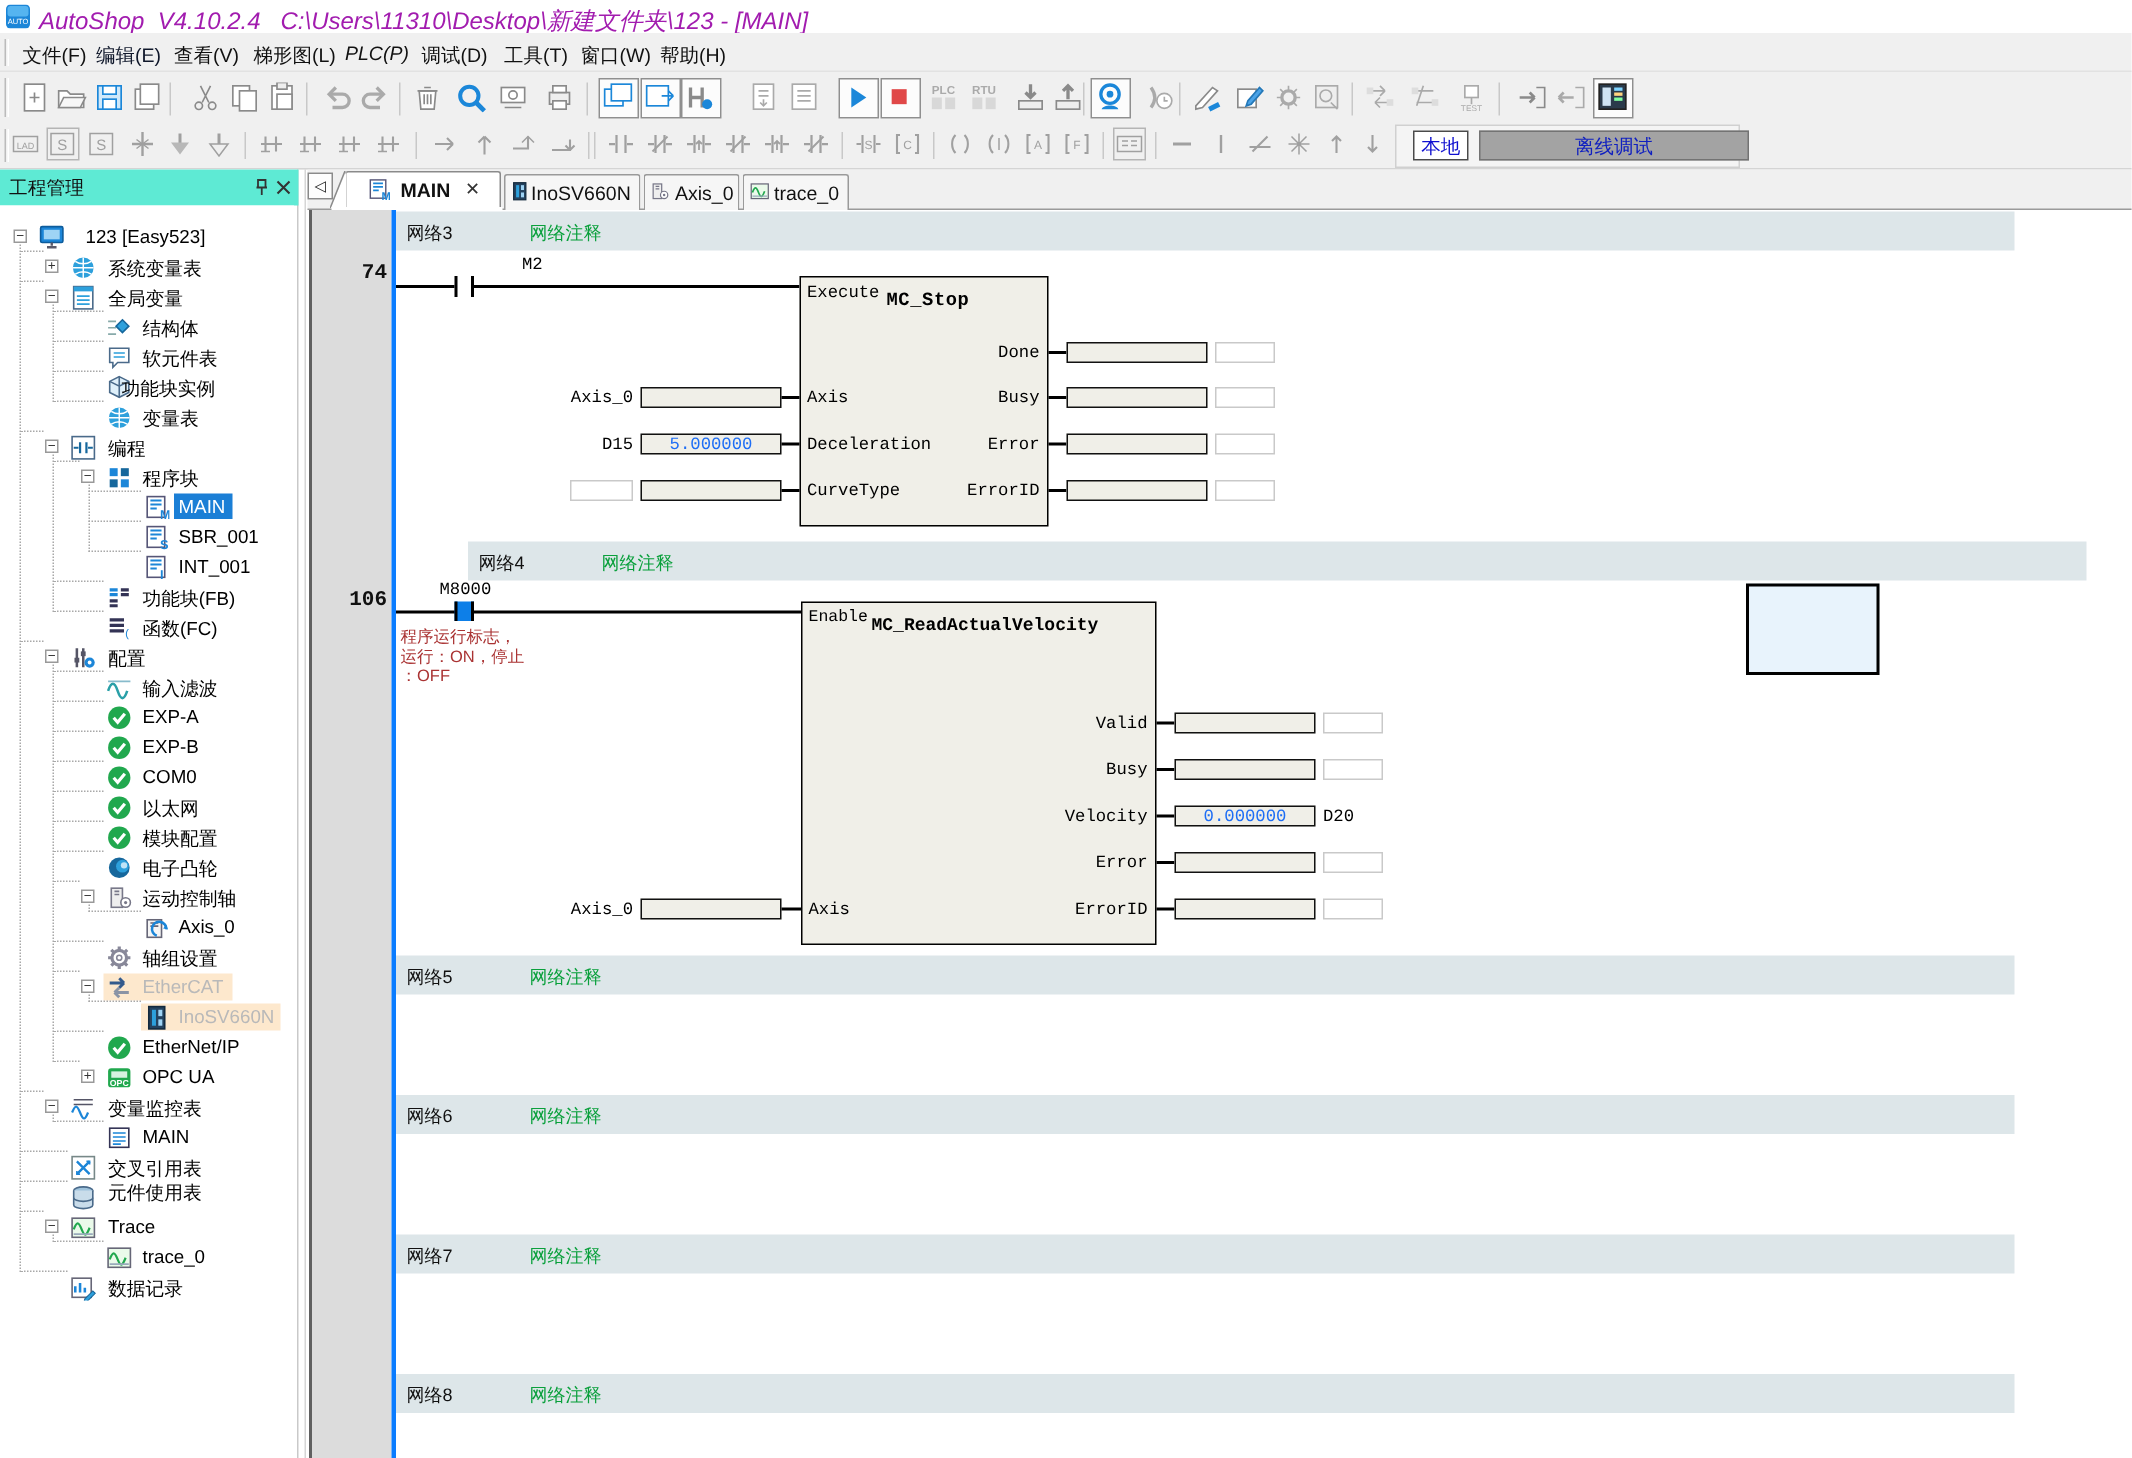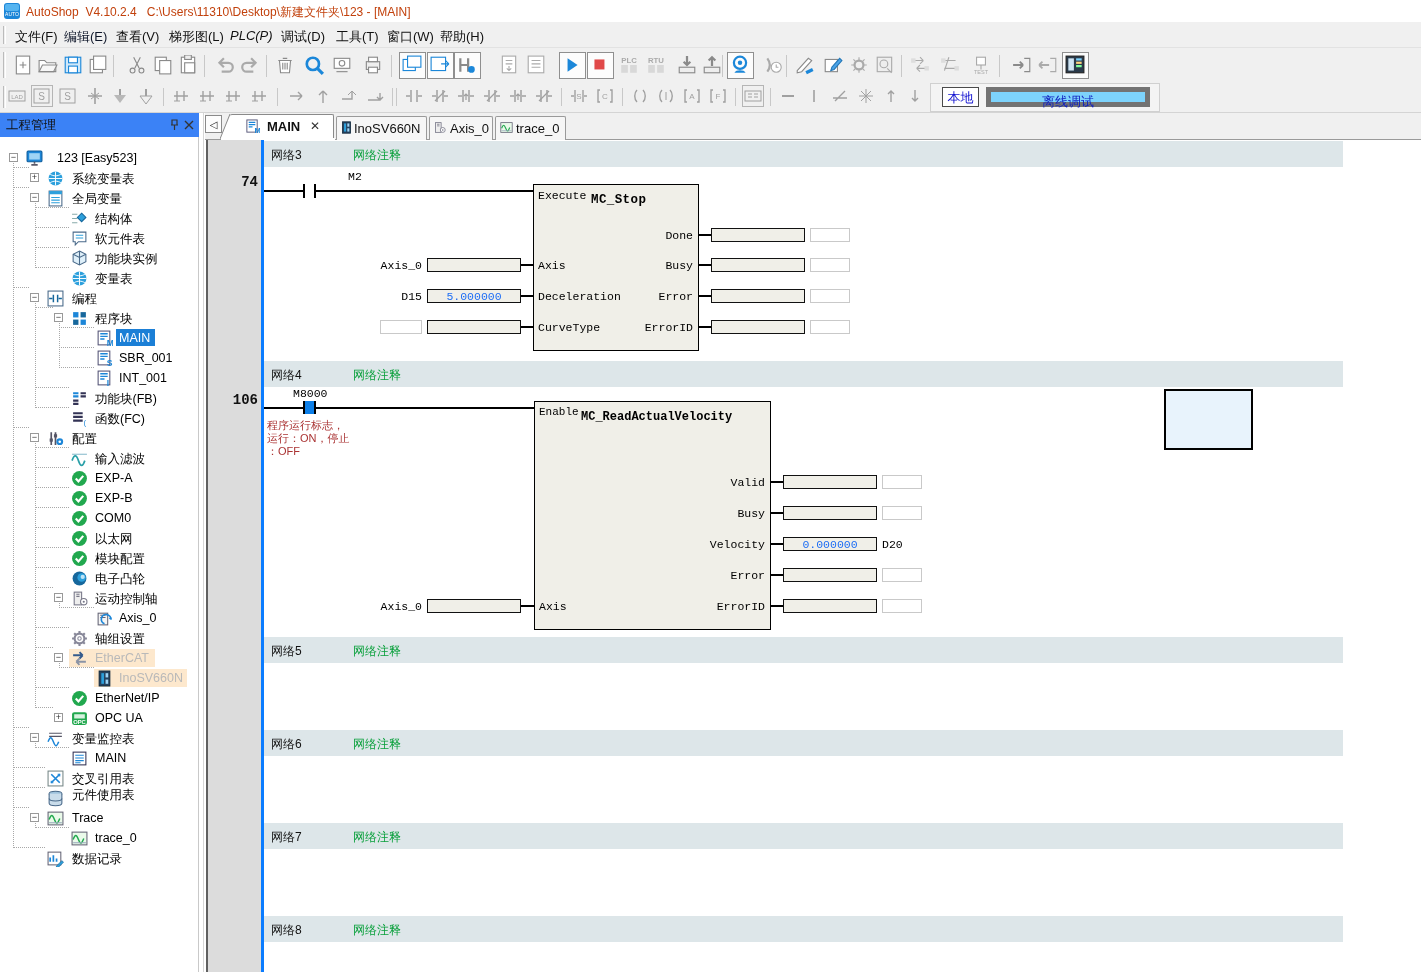--- a/index.html
+++ b/index.html
@@ -19,21 +19,21 @@
  font-size:9px;line-height:7px;text-align:center;color:#333;}
 .ticon{position:absolute;width:17px;height:17px;}
 </style></head><body>
 
 <div class="abs" style="left:0;top:0;width:1421px;height:22px;background:#fff;">
  <svg class="abs" style="left:4px;top:3px" width="16" height="16">
   <rect x="0" y="0" width="16" height="16" rx="3" fill="#1c86d8"></rect>
   <rect x="1" y="1" width="14" height="7" rx="2" fill="#55b4f0"></rect>
   <text x="8" y="13" font-size="5" fill="#fff" text-anchor="middle" font-family="Liberation Sans">AUTO</text>
  </svg>
- <span class="abs" style="left:26px;top:4px;font-size:12px;color:#c2410c;">AutoShop&nbsp; V4.10.2.4&nbsp;&nbsp; C:\Users\11310\Desktop\新建文件夹\123 - [MAIN]</span>
+ <span class="abs" style="left:26px;top:4px;font-size:16px;color:#a21caf;font-style:italic;">AutoShop&nbsp; V4.10.2.4&nbsp;&nbsp; C:\Users\11310\Desktop\新建文件夹\123 - [MAIN]</span>
 </div>
 
 <div class="abs" style="left:0;top:22px;width:1421px;height:26px;background:#f0f0f0;border-bottom:1px solid #e2e2e2;">
 <div class="abs" style="left:3px;top:4px;width:3px;height:18px;border-left:1px solid #bbb;border-right:1px solid #fff;"></div>
 <span class="abs" style="left:15px;top:6px;font-size:13px;color:#111;">文件(F)</span>
 <span class="abs" style="left:64px;top:6px;font-size:13px;color:#0f172a;">编辑(E)</span>
 <span class="abs" style="left:116px;top:6px;font-size:13px;color:#111;">查看(V)</span>
 <span class="abs" style="left:169px;top:6px;font-size:13px;color:#111;">梯形图(L)</span>
 <span class="abs" style="left:230px;top:6px;font-size:13px;color:#111;font-style:italic;">PLC(P)</span>
 <span class="abs" style="left:281px;top:6px;font-size:13px;color:#111;">调试(D)</span>
@@ -348,24 +348,24 @@
     <path d="M9 2v14M2 9h14M4 4l10 10M14 4L4 14" stroke="#a0a0a0"></path>
   </svg>
 <svg class="abs" style="left:882px;top:87px;" width="18" height="18" viewBox="0 0 18 18">
     <path d="M9 15V4m-3 3l3-3 3 3" stroke="#a0a0a0" stroke-width="1.4" fill="none"></path>
   </svg>
 <svg class="abs" style="left:906px;top:87px;" width="18" height="18" viewBox="0 0 18 18">
     <path d="M9 3v11m-3-3l3 3 3-3" stroke="#a0a0a0" stroke-width="1.4" fill="none"></path>
   </svg>
 <div class="abs" style="left:930px;top:83px;width:230px;height:29px;background:#f4f4f4;border:1px solid #d0d0d0;"></div>
 <div class="abs" style="left:942px;top:87px;width:37px;height:20px;background:#fff;border:1px solid #4a4a4a;font-size:13px;color:#1010d0;text-align:center;line-height:19px;">本地</div>
-<div class="abs" style="left:986px;top:87px;width:164px;height:20px;background:#7dd3fc;border:5px solid #737373;font-size:13px;color:#1020c0;text-align:center;line-height:19px;">离线调试</div>
+<div class="abs" style="left:986px;top:87px;width:180px;height:20px;background:#a3a3a3;border:1px solid #737373;font-size:13px;color:#1020c0;text-align:center;line-height:19px;">离线调试</div>
 <div class="abs" style="left:0;top:113px;width:199px;height:859px;background:#fff;border-right:1px solid #c9c9c9;"></div>
 <div class="abs" style="left:203px;top:113px;width:1px;height:859px;background:#d6d6d6;"></div>
-<div class="abs" style="left:0;top:113px;width:199px;height:24px;background:#3b82f6;">
+<div class="abs" style="left:0;top:113px;width:199px;height:24px;background:#5eead4;">
     <span class="abs" style="left:6px;top:4px;font-size:12.5px;color:#111;">工程管理</span>
     <svg class="abs" style="left:169px;top:6px" width="11" height="12" viewBox="0 0 11 12">
       <path d="M3 1h5v5H3zM2 6h7M5.5 6v5" stroke="#333" fill="none" stroke-width="1.2"></path>
     </svg>
     <svg class="abs" style="left:184px;top:7px" width="10" height="10" viewBox="0 0 10 10">
       <path d="M1 1l8 8M9 1L1 9" stroke="#333" stroke-width="1.4"></path>
     </svg>
   </div>
 <div class="abs" style="left:0;top:137px;width:196px;height:835px;background:#fff;overflow:hidden;">
 <div class="abs" style="left:13px;top:21px;width:0;height:690px;border-left:1px dotted #a8a8a8;"></div>
@@ -409,21 +409,21 @@
 <svg class="ticon" style="left:71px;top:93px" viewBox="0 0 16 16">
       <path d="M2 2h12v9H7l-3 3v-3H2z" fill="#fff" stroke="#4a6a8a"></path>
       <path d="M4.5 5h7M4.5 7.5h7" stroke="#2da0dc"></path>
     </svg>
 <div class="trow" style="left:95px;top:94px;">软元件表</div>
 <div class="abs" style="left:35px;top:110px;width:34px;height:0;border-top:1px dotted #a8a8a8;"></div>
 <svg class="ticon" style="left:71px;top:113px" viewBox="0 0 16 16">
       <path d="M8 1l6 3v7l-6 3-6-3V4z" fill="#dff0fa" stroke="#4a6a8a"></path>
       <path d="M8 1v13M2 4l6 3 6-3" stroke="#4a6a8a" fill="none"></path>
     </svg>
-<div class="trow" style="left:95px;top:114px;">功能块实例</div>
+<div class="trow" style="left:81px;top:114px;">功能块实例</div>
 <div class="abs" style="left:35px;top:130px;width:34px;height:0;border-top:1px dotted #a8a8a8;"></div>
 <svg class="ticon" style="left:71px;top:133px" viewBox="0 0 16 16">
       <circle cx="8" cy="8" r="6.5" fill="#2da0dc"></circle>
       <path d="M1.5 8h13M8 1.5v13M3 4c3 2 7 2 10 0M3 12c3-2 7-2 10 0" stroke="#fff" fill="none" stroke-width="0.9"></path>
     </svg>
 <div class="trow" style="left:95px;top:134px;">变量表</div>
 <div class="abs" style="left:13px;top:150px;width:16px;height:0;border-top:1px dotted #a8a8a8;"></div>
 <div class="texp" style="left:30px;top:156px;">−</div>
 <svg class="ticon" style="left:47px;top:153px" viewBox="0 0 16 16">
       <rect x="1" y="1" width="14" height="14" fill="#fff" stroke="#4a6a8a"></rect>
@@ -670,21 +670,21 @@
     <path d="M2 9c2-5 3-5 5 0s3 4 5-1" stroke="#21a84e" fill="none" stroke-width="1.4"></path>
     <path d="M2 12h12" stroke="#99aabb"></path>
   </svg>
 <span class="abs" style="left:516px;top:121px;font-size:13px;font-weight:normal;color:#111;">trace_0</span>
 <div class="abs" style="left:206px;top:140px;width:55px;height:832px;background:#dcdcdc;border-left:2px solid #606060;"></div>
 <div class="abs" style="left:261px;top:140px;width:3px;height:832px;background:#0a7cff;"></div>
 <div class="nethdr" style="top:141px;">
     <span class="nname">网络3</span>
     <span class="ncomm">网络注释</span>
   </div>
-<div class="nethdr" style="top:361px;">
+<div class="nethdr" style="top:361px;margin-left:48px;">
     <span class="nname">网络4</span>
     <span class="ncomm">网络注释</span>
   </div>
 <div class="nethdr" style="top:637px;">
     <span class="nname">网络5</span>
     <span class="ncomm">网络注释</span>
   </div>
 <div class="nethdr" style="top:730px;">
     <span class="nname">网络6</span>
     <span class="ncomm">网络注释</span>

